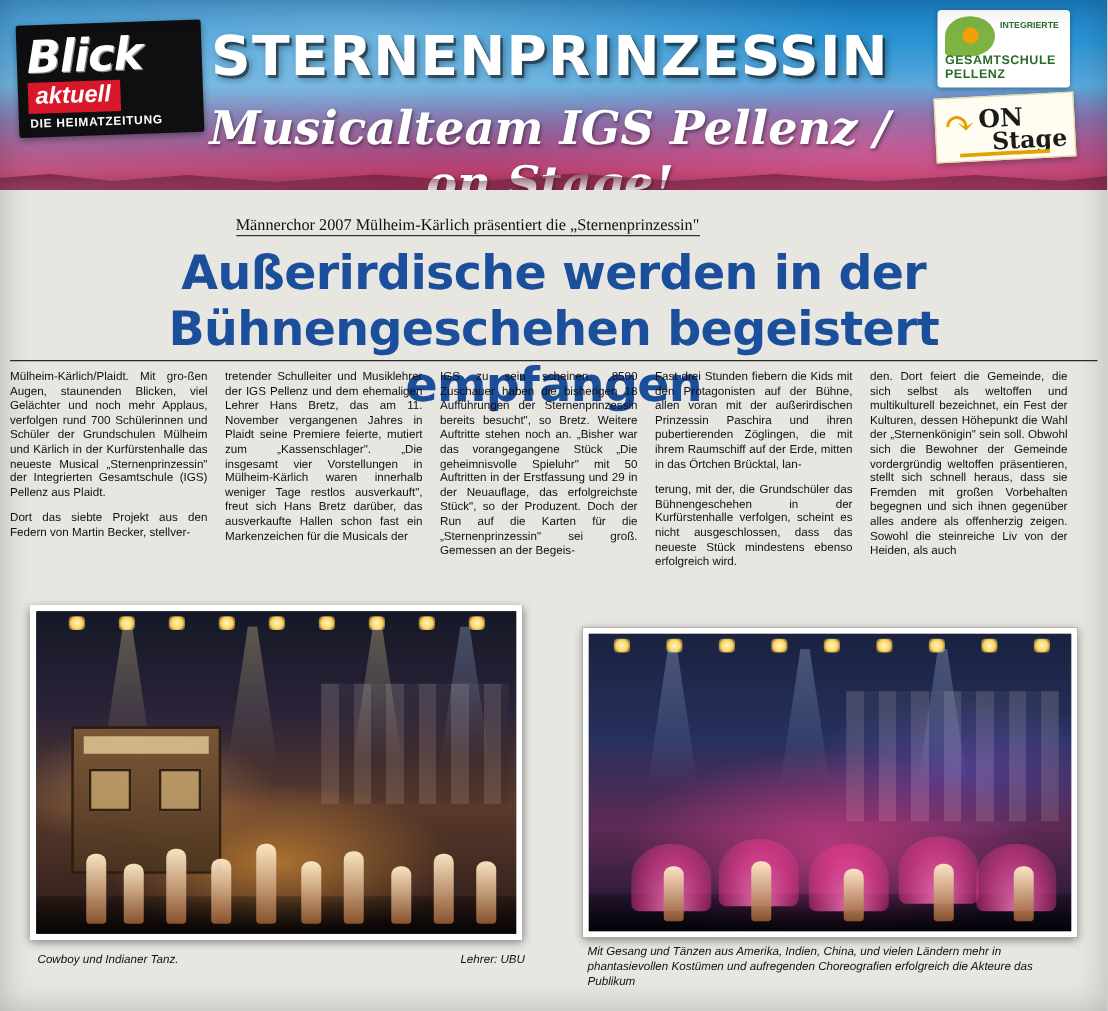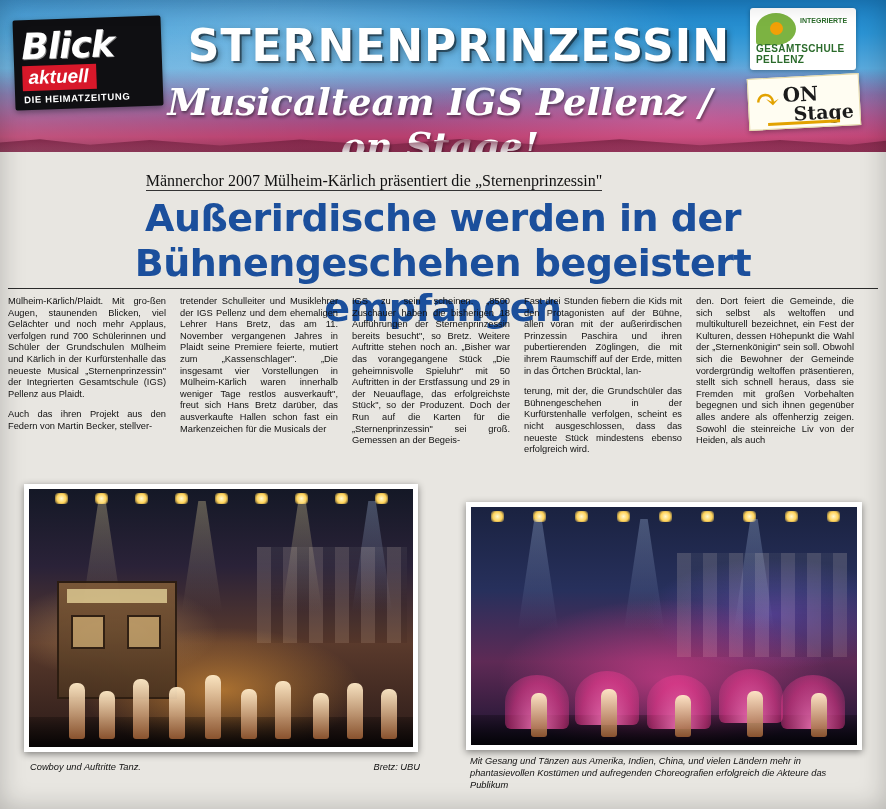--- a/index.html
+++ b/index.html
@@ -81,21 +81,21 @@
     color: #ffffff;
     font-size: 9.5px;
     letter-spacing: 0.6px;
     font-weight: bold;
   }
 
   .title-main {
     position: absolute;
     left: 150px; top: 20px;
     width: 580px;
-    text-align: right;
+    text-align: center;
     font-family: "DejaVu Sans", sans-serif;
     font-weight: bold;
     font-size: 44px;
     letter-spacing: 1px;
     color: #ffffff;
     text-shadow: 2px 2px 0 rgba(0,0,0,0.45), 3px 3px 6px rgba(0,0,0,0.35);
   }
   .title-sub {
     position: absolute;
     left: 150px; top: 80px;
@@ -189,21 +189,21 @@
     background: #e2a200;
   }
 
   
   .kicker {
     position: absolute;
     left: 0; top: 172px;
     width: 748px;
     text-align: center;
     font-family: "Liberation Serif", serif;
-    font-size: 16px;
+    font-size: 13px;
     color: #111;
   }
   .kicker .ul { border-bottom: 1px solid #333; padding-bottom: 1px; }
 
   .headline {
     position: absolute;
     left: 30px; top: 196px;
     width: 826px;
     text-align: center;
     font-family: "DejaVu Sans", sans-serif;
@@ -403,21 +403,21 @@
     <span class="ul">Männerchor 2007 Mülheim-Kärlich präsentiert die „Sternenprinzessin"</span>
   </div>
 
   <div class="headline">Außerirdische werden in der Bühnengeschehen begeistert empfangen</div>
 
   <div class="hr-top"></div>
 
   <div class="cols">
     <div class="col">
       <p>Mülheim-Kärlich/Plaidt. Mit gro-ßen Augen, staunenden Blicken, viel Gelächter und noch mehr Applaus, verfolgen rund 700 Schülerinnen und Schüler der Grundschulen Mülheim und Kärlich in der Kurfürstenhalle das neueste Musical „Sternenprinzessin" der Integrierten Gesamtschule (IGS) Pellenz aus Plaidt.</p>
-      <p>Auch das ihren Projekt aus den Federn von Martin Becker, stellver-</p>
+      <p>Dort das siebte Projekt aus den Federn von Martin Becker, stellver-</p>
     </div>
     <div class="col">
       <p>tretender Schulleiter und Musiklehrer der IGS Pellenz und dem ehemaligen Lehrer Hans Bretz, das am 11. November vergangenen Jahres in Plaidt seine Premiere feierte, mutiert zum „Kassenschlager". „Die insgesamt vier Vorstellungen in Mülheim-Kärlich waren innerhalb weniger Tage restlos ausverkauft", freut sich Hans Bretz darüber, das ausverkaufte Hallen schon fast ein Markenzeichen für die Musicals der</p>
     </div>
     <div class="col">
       <p>IGS zu sein scheinen. „8500 Zuschauer haben die bisherigen 18 Aufführungen der Sternenprinzessin bereits besucht", so Bretz. Weitere Auftritte stehen noch an. „Bisher war das vorangegangene Stück „Die geheimnisvolle Spieluhr" mit 50 Auftritten in der Erstfassung und 29 in der Neuauflage, das erfolgreichste Stück", so der Produzent. Doch der Run auf die Karten für die „Sternenprinzessin" sei groß. Gemessen an der Begeis-</p>
     </div>
     <div class="col">
       <p>Fast drei Stunden fiebern die Kids mit den Protagonisten auf der Bühne, allen voran mit der außerirdischen Prinzessin Paschira und ihren pubertierenden Zöglingen, die mit ihrem Raumschiff auf der Erde, mitten in das Örtchen Brücktal, lan-</p>
       <p>terung, mit der, die Grundschüler das Bühnengeschehen in der Kurfürstenhalle verfolgen, scheint es nicht ausgeschlossen, dass das neueste Stück mindestens ebenso erfolgreich wird.</p>
@@ -488,18 +488,18 @@
       <div class="fan" style="left:248px;bottom:22px"></div>
       <div class="fan" style="left:310px"></div>
       <div class="figure" style="left:60px;height:44px"></div>
       <div class="figure" style="left:130px;height:48px"></div>
       <div class="figure" style="left:204px;height:42px"></div>
       <div class="figure" style="left:276px;height:46px"></div>
       <div class="figure" style="left:340px;height:44px"></div>
     </div>
   </div>
 
-  <div class="caption cap-left">Cowboy und Auftritte Tanz.</div>
-  <div class="caption cap-credit">Bretz: UBU</div>
+  <div class="caption cap-left">Cowboy und Indianer Tanz.</div>
+  <div class="caption cap-credit">Lehrer: UBU</div>
   <div class="caption cap-right">Mit Gesang und Tänzen aus Amerika, Indien, China, und vielen Ländern mehr in phantasievollen Kostümen und aufregenden Choreografien erfolgreich die Akteure das Publikum</div>
 
   <div class="edge-shadow"></div>
 </div>
 
 </body></html>

